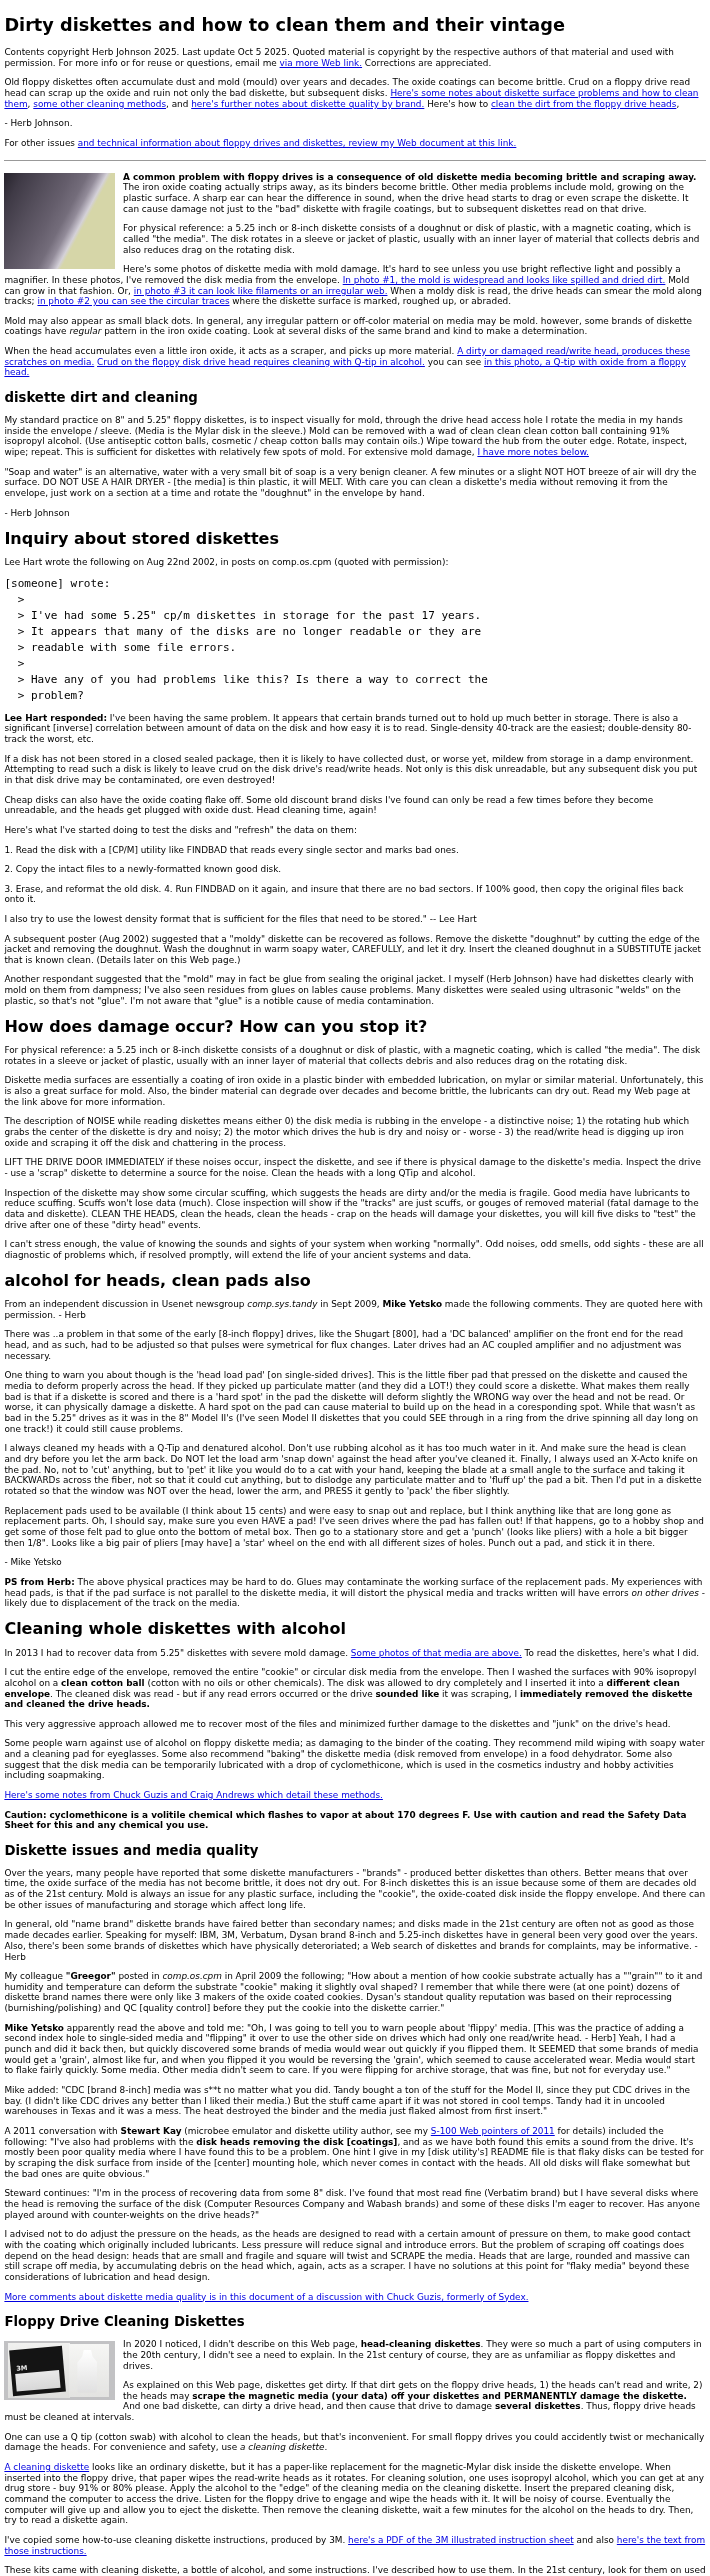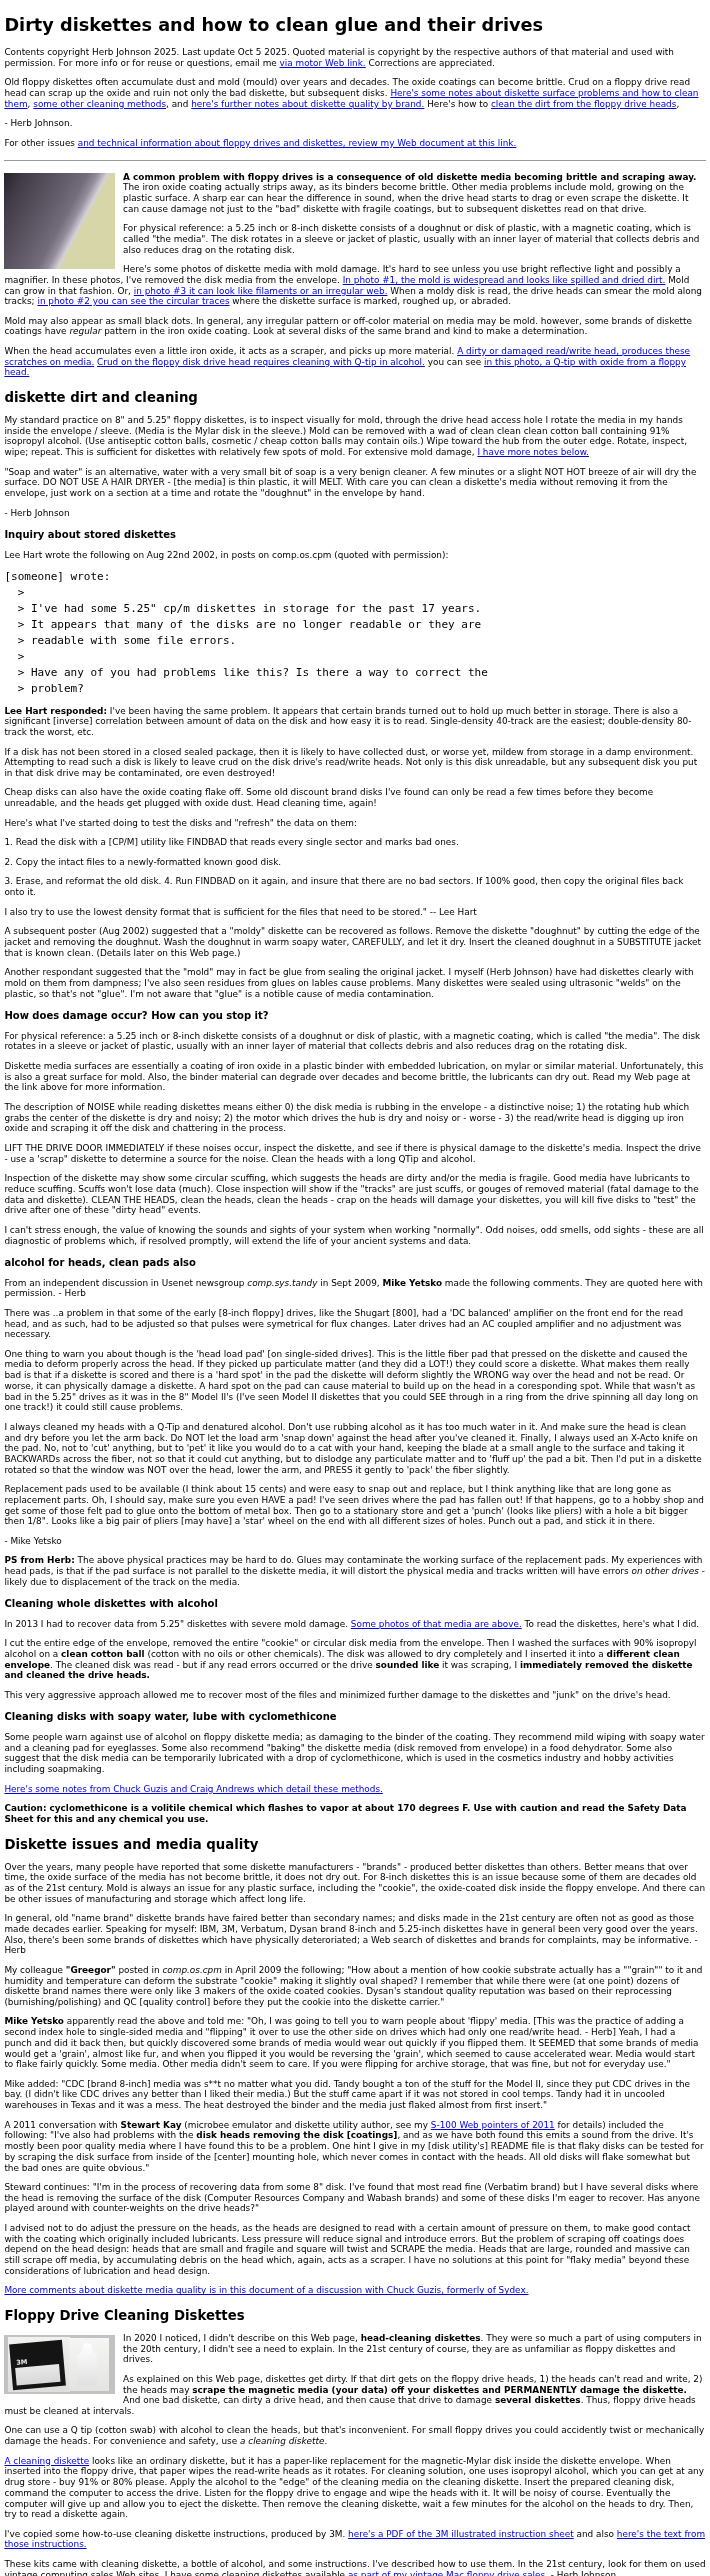--- a/index.html
+++ b/index.html
@@ -2,21 +2,21 @@
 <html style="font-size:8.9px"><head>
 <meta charset="utf-8">
 <title>Dirty diskettes and how to clean them and their drives</title>
 <style>
   html,body{background:#fff;color:#000;}
   body{margin:4.4px;font-family:"DejaVu Sans","Liberation Sans",sans-serif;font-size:8.9px;line-height:1.2;}
   main{display:block;}
   p{margin:8.9px 0;}
   h1{font-size:17.7px;line-height:1.1;margin:11.6px 0;}
   h2{font-size:13.3px;margin:12px 0 8.9px;}
-  h3{font-size:10px;margin:10.5px 0 8.9px;}
+  h3{font-size:16px;margin:10.5px 0 8.9px;}
   a{color:#0000e0;text-decoration:underline;cursor:pointer;}
   .b{font-weight:bold;}
   .i{font-style:italic;}
   .sig{font-style:italic;}
   pre{font-family:"DejaVu Sans Mono","Liberation Mono",monospace;font-size:11px;line-height:1.45;margin:8.9px 0;}
   hr{border:none;border-top:0.6px solid #999;margin:11px 0;}
   .photo{float:left;margin:1.7px 7.7px 2.2px 0;display:block;}
   .photo-media{
     width:111px;height:96px;
     background:
@@ -41,22 +41,22 @@
     content:"";position:absolute;left:73px;top:8.9px;width:20px;height:43px;
     background:linear-gradient(#ffffff,#e0e0e0);
     clip-path:polygon(32% 0,68% 0,76% 16%,100% 30%,100% 100%,0 100%,0 30%,24% 16%);
     border-radius:3.3px;
   }
 </style>
 </head>
 <body>
 
 <main>
-    <h1><span>Dirty diskettes and how to clean glue and their drives</span></h1>
-    <p><span>Contents copyright Herb Johnson 2025. Last update Oct 5 2025. Quoted material is copyright by the respective authors of that material and used with permission. For more info or for reuse or questions, email me </span><a href="#">via motor Web link.</a><span> Corrections are appreciated.</span></p>
+    <h1><span>Dirty diskettes and how to clean them and their vintage</span></h1>
+    <p><span>Contents copyright Herb Johnson 2025. Last update Oct 5 2025. Quoted material is copyright by the respective authors of that material and used with permission. For more info or for reuse or questions, email me </span><a href="#">via more Web link.</a><span> Corrections are appreciated.</span></p>
     <p><span>Old floppy diskettes often accumulate dust and mold (mould) over years and decades. The oxide coatings can become brittle. Crud on a floppy drive read head can scrap up the oxide and ruin not only the bad diskette, but subsequent disks. </span><a href="#">Here's some notes about diskette surface problems and how to clean them</a><span>, </span><a href="#">some other cleaning methods</a><span>, and </span><a href="#">here's further notes about diskette quality by brand.</a><span> Here's how to </span><a href="#">clean the dirt from the floppy drive heads</a><span>,</span></p>
     <p><span>- Herb Johnson.</span></p>
     <p><span>For other issues </span><a href="#">and technical information about floppy drives and diskettes, review my Web document at this link.</a></p>
     <hr>
     <span class="photo photo-media"></span>
     <p><span class="b">A common problem with floppy drives is a consequence of old diskette media becoming brittle and scraping away.</span><span> The iron oxide coating actually strips away, as its binders become brittle. Other media problems include mold, growing on the plastic surface. A sharp ear can hear the difference in sound, when the drive head starts to drag or even scrape the diskette. It can cause damage not just to the "bad" diskette with fragile coatings, but to subsequent diskettes read on that drive.</span></p>
     <p><span>For physical reference: a 5.25 inch or 8-inch diskette consists of a doughnut or disk of plastic, with a magnetic coating, which is called "the media". The disk rotates in a sleeve or jacket of plastic, usually with an inner layer of material that collects debris and also reduces drag on the rotating disk.</span></p>
     <p><span>Here's some photos of diskette media with mold damage. It's hard to see unless you use bright reflective light and possibly a magnifier. In these photos, I've removed the disk media from the envelope. </span><a href="#">In photo #1, the mold is widespread and looks like spilled and dried dirt.</a><span> Mold can grow in that fashion. Or, </span><a href="#">in photo #3 it can look like filaments or an irregular web.</a><span> When a moldy disk is read, the drive heads can smear the mold along tracks; </span><a href="#">in photo #2 you can see the circular traces</a><span> where the diskette surface is marked, roughed up, or abraded.</span></p>
     <p><span>Mold may also appear as small black dots. In general, any irregular pattern or off-color material on media may be mold. however, some brands of diskette coatings have </span><span class="i">regular</span><span> pattern in the iron oxide coating. Look at several disks of the same brand and kind to make a determination.</span></p>
     <p><span>When the head accumulates even a little iron oxide, it acts as a scraper, and picks up more material. </span><a href="#">A dirty or damaged read/write head, produces these scratches on media.</a><span> </span><a href="#">Crud on the floppy disk drive head requires cleaning with Q-tip in alcohol.</a><span> you can see </span><a href="#">in this photo, a Q-tip with oxide from a floppy head.</a></p>
@@ -96,21 +96,20 @@
     <p><span>There was ..a problem in that some of the early [8-inch floppy] drives, like the Shugart [800], had a 'DC balanced' amplifier on the front end for the read head, and as such, had to be adjusted so that pulses were symetrical for flux changes. Later drives had an AC coupled amplifier and no adjustment was necessary.</span></p>
     <p><span>One thing to warn you about though is the 'head load pad' [on single-sided drives]. This is the little fiber pad that pressed on the diskette and caused the media to deform properly across the head. If they picked up particulate matter (and they did a LOT!) they could score a diskette. What makes them really bad is that if a diskette is scored and there is a 'hard spot' in the pad the diskette will deform slightly the WRONG way over the head and not be read. Or worse, it can physically damage a diskette. A hard spot on the pad can cause material to build up on the head in a coresponding spot. While that wasn't as bad in the 5.25" drives as it was in the 8" Model II's (I've seen Model II diskettes that you could SEE through in a ring from the drive spinning all day long on one track!) it could still cause problems.</span></p>
     <p><span>I always cleaned my heads with a Q-Tip and denatured alcohol. Don't use rubbing alcohol as it has too much water in it. And make sure the head is clean and dry before you let the arm back. Do NOT let the load arm 'snap down' against the head after you've cleaned it. Finally, I always used an X-Acto knife on the pad. No, not to 'cut' anything, but to 'pet' it like you would do to a cat with your hand, keeping the blade at a small angle to the surface and taking it BACKWARDs across the fiber, not so that it could cut anything, but to dislodge any particulate matter and to 'fluff up' the pad a bit. Then I'd put in a diskette rotated so that the window was NOT over the head, lower the arm, and PRESS it gently to 'pack' the fiber slightly.</span></p>
     <p><span>Replacement pads used to be available (I think about 15 cents) and were easy to snap out and replace, but I think anything like that are long gone as replacement parts. Oh, I should say, make sure you even HAVE a pad! I've seen drives where the pad has fallen out! If that happens, go to a hobby shop and get some of those felt pad to glue onto the bottom of metal box. Then go to a stationary store and get a 'punch' (looks like pliers) with a hole a bit bigger then 1/8". Looks like a big pair of pliers [may have] a 'star' wheel on the end with all different sizes of holes. Punch out a pad, and stick it in there.</span></p>
     <p><span>- Mike Yetsko</span></p>
     <p><span class="b">PS from Herb:</span><span> The above physical practices may be hard to do. Glues may contaminate the working surface of the replacement pads. My experiences with head pads, is that if the pad surface is not parallel to the diskette media, it will distort the physical media and tracks written will have errors </span><span class="i">on other drives</span><span> - likely due to displacement of the track on the media.</span></p>
     <h3><span>Cleaning whole diskettes with alcohol</span></h3>
     <p><span>In 2013 I had to recover data from 5.25" diskettes with severe mold damage. </span><a href="#">Some photos of that media are above.</a><span> To read the diskettes, here's what I did.</span></p>
     <p><span>I cut the entire edge of the envelope, removed the entire "cookie" or circular disk media from the envelope. Then I washed the surfaces with 90% isopropyl alcohol on a </span><span class="b">clean cotton ball</span><span> (cotton with no oils or other chemicals). The disk was allowed to dry completely and I inserted it into a </span><span class="b">different clean envelope</span><span>. The cleaned disk was read - but if any read errors occurred or the drive </span><span class="b">sounded like</span><span> it was scraping, I </span><span class="b">immediately removed the diskette and cleaned the drive heads.</span></p>
     <p><span>This very aggressive approach allowed me to recover most of the files and minimized further damage to the diskettes and "junk" on the drive's head.</span></p>
-    <h3><span>Cleaning disks with soapy water, lube with cyclomethicone</span></h3>
     <p><span>Some people warn against use of alcohol on floppy diskette media; as damaging to the binder of the coating. They recommend mild wiping with soapy water and a cleaning pad for eyeglasses. Some also recommend "baking" the diskette media (disk removed from envelope) in a food dehydrator. Some also suggest that the disk media can be temporarily lubricated with a drop of cyclomethicone, which is used in the cosmetics industry and hobby activities including soapmaking.</span></p>
     <p><a href="#">Here's some notes from Chuck Guzis and Craig Andrews which detail these methods.</a></p>
     <p><span class="b">Caution: cyclomethicone is a volitile chemical which flashes to vapor at about 170 degrees F. Use with caution and read the Safety Data Sheet for this and any chemical you use.</span></p>
     <h2><span>Diskette issues and media quality</span></h2>
     <p><span>Over the years, many people have reported that some diskette manufacturers - "brands" - produced better diskettes than others. Better means that over time, the oxide surface of the media has not become brittle, it does not dry out. For 8-inch diskettes this is an issue because some of them are decades old as of the 21st century. Mold is always an issue for any plastic surface, including the "cookie", the oxide-coated disk inside the floppy envelope. And there can be other issues of manufacturing and storage which affect long life.</span></p>
     <p><span>In general, old "name brand" diskette brands have faired better than secondary names; and disks made in the 21st century are often not as good as those made decades earlier. Speaking for myself: IBM, 3M, Verbatum, Dysan brand 8-inch and 5.25-inch diskettes have in general been very good over the years. Also, there's been some brands of diskettes which have physically deteroriated; a Web search of diskettes and brands for complaints, may be informative. - Herb</span></p>
     <p><span>My colleague </span><span class="b">"Greegor"</span><span> posted in </span><span class="i">comp.os.cpm</span><span> in April 2009 the following; "How about a mention of how cookie substrate actually has a ""grain"" to it and humidity and temperature can deform the substrate "cookie" making it slightly oval shaped? I remember that while there were (at one point) dozens of diskette brand names there were only like 3 makers of the oxide coated cookies. Dysan's standout quality reputation was based on their reprocessing (burnishing/polishing) and QC [quality control] before they put the cookie into the diskette carrier."</span></p>
     <p><span class="b">Mike Yetsko</span><span> apparently read the above and told me: "Oh, I was going to tell you to warn people about 'flippy' media. [This was the practice of adding a second index hole to single-sided media and "flipping" it over to use the other side on drives which had only one read/write head. - Herb] Yeah, I had a punch and did it back then, but quickly discovered some brands of media would wear out quickly if you flipped them. It SEEMED that some brands of media would get a 'grain', almost like fur, and when you flipped it you would be reversing the 'grain', which seemed to cause accelerated wear. Media would start to flake fairly quickly. Some media. Other media didn't seem to care. If you were flipping for archive storage, that was fine, but not for everyday use."</span></p>
     <p><span>Mike added: "CDC [brand 8-inch] media was s**t no matter what you did. Tandy bought a ton of the stuff for the Model II, since they put CDC drives in the bay. (I didn't like CDC drives any better than I liked their media.) But the stuff came apart if it was not stored in cool temps. Tandy had it in uncooled warehouses in Texas and it was a mess. The heat destroyed the binder and the media just flaked almost from first insert."</span></p>
     <p><span>A 2011 conversation with </span><span class="b">Stewart Kay</span><span> (microbee emulator and diskette utility author, see my </span><a href="#">S-100 Web pointers of 2011</a><span> for details) included the following: "I've also had problems with the </span><span class="b">disk heads removing the disk [coatings]</span><span>, and as we have both found this emits a sound from the drive. It's mostly been poor quality media where I have found this to be a problem. One hint I give in my [disk utility's] README file is that flaky disks can be tested for by scraping the disk surface from inside of the [center] mounting hole, which never comes in contact with the heads. All old disks will flake somewhat but the bad ones are quite obvious."</span></p>

